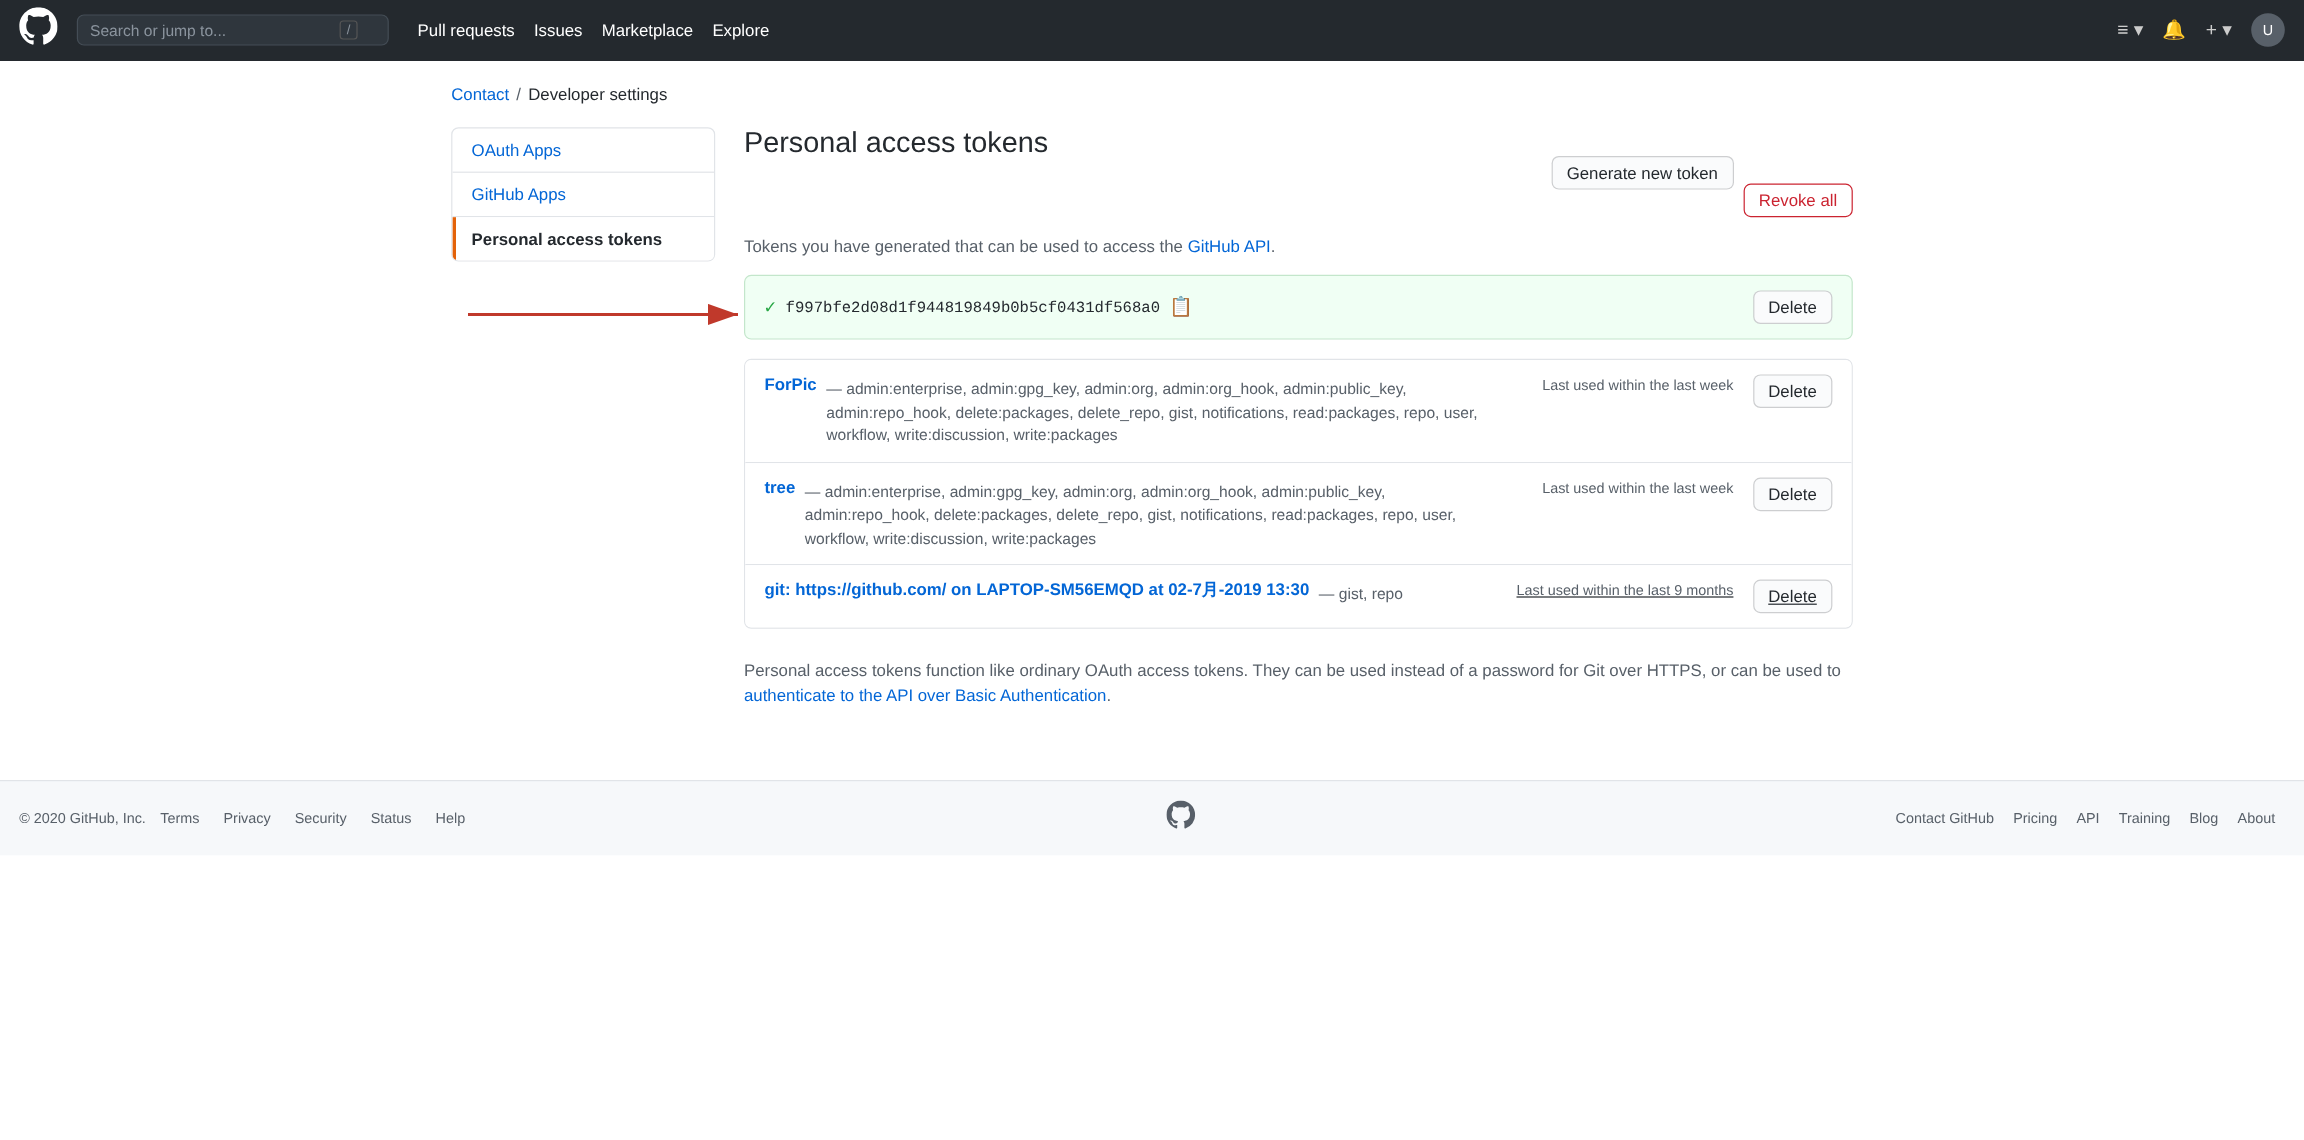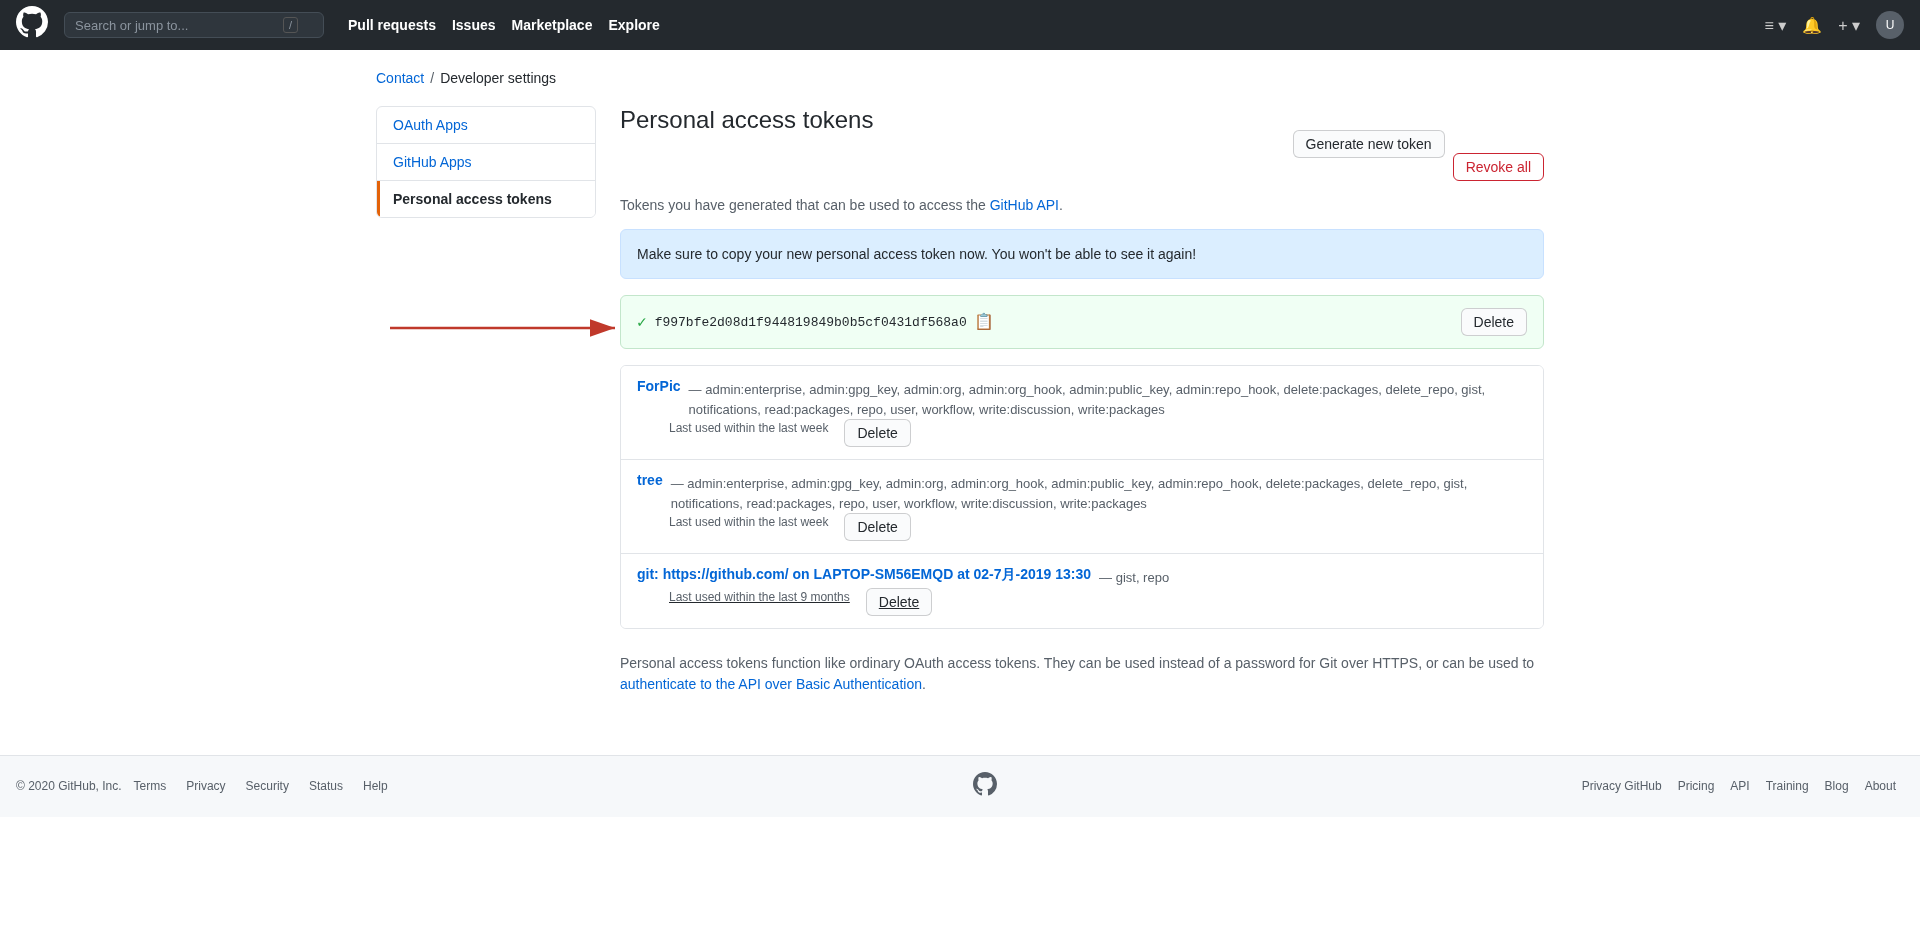--- a/index.html
+++ b/index.html
@@ -24,21 +24,21 @@
       padding: 4px 10px; width: 260px;
     }
     .navbar-search input {
       background: transparent; border: none; outline: none; color: #c9d1d9; font-size: 13px; width: 200px;
     }
     .navbar-search input::placeholder { color: #8b949e; }
     .navbar-search-slash {
       border: 1px solid #555; color: #8b949e; border-radius: 3px; font-size: 11px; padding: 1px 5px;
     }
     .navbar-links { display: flex; gap: 16px; margin-left: 8px; }
-    .navbar-links a { color: #fff; text-decoration: none; font-size: 14px; font-weight: 700; }
+    .navbar-links a { color: #fff; text-decoration: none; font-size: 14px; font-weight: 400; }
     .navbar-right { margin-left: auto; display: flex; align-items: center; gap: 16px; }
     .navbar-icon { color: #ccc; font-size: 16px; cursor: pointer; }
     .navbar-avatar { width: 28px; height: 28px; border-radius: 50%; background: #586069; cursor: pointer; display: flex; align-items: center; justify-content: center; color: #fff; font-size: 12px; }
 
     
     .breadcrumb {
       margin-top: 50px;
       padding: 20px 0 10px 0;
       display: flex;
       align-items: center;
@@ -153,21 +153,20 @@
     .token-check { color: #28a745; font-size: 16px; }
     .token-copy { color: #0366d6; cursor: pointer; font-size: 16px; }
 
     
     .token-list { border: 1px solid #e1e4e8; border-radius: 6px; overflow: hidden; }
     .token-item {
       display: flex; align-items: flex-start; justify-content: space-between;
       padding: 12px 16px;
       border-bottom: 1px solid #e1e4e8;
       background: #fff;
-      flex-direction: column;
     }
     .token-item:last-child { border-bottom: none; }
     .token-item-info { flex: 1; }
     .token-name { color: #0366d6; font-weight: 600; font-size: 14px; }
     .token-scopes { color: #586069; font-size: 13px; margin-top: 2px; line-height: 1.5; }
     .token-meta { color: #586069; font-size: 12px; white-space: nowrap; margin-left: 16px; margin-top: 2px; }
 
     
     .footer-note {
       margin-top: 24px;
@@ -246,23 +245,20 @@
       <div class="header-buttons">
         <button class="btn btn-default">Generate new token</button>
         <button class="btn btn-danger-outline">Revoke all</button>
       </div>
     </div>
 
     <p class="subtitle">
       <span>Tokens you have generated that can be used to access the </span><a>GitHub API</a><span>.</span>
     </p>
 
-    <div class="alert-info">
-      <span>Make sure to copy your new personal access token now. You won't be able to see it again!</span>
-    </div>
 
     <div style="position:relative;">
 
       <svg style="position:absolute; top:8px; left:-230px; width:240px; height:50px; overflow:visible;" viewBox="0 0 240 50">
         <defs>
           <marker id="arrowhead" markerWidth="10" markerHeight="7" refX="10" refY="3.5" orient="auto">
             <polygon points="0 0, 10 3.5, 0 7" fill="#c0392b"></polygon>
           </marker>
         </defs>
         <line x1="0" y1="25" x2="225" y2="25" stroke="#c0392b" stroke-width="2.5" marker-end="url(#arrowhead)"></line>
@@ -343,20 +339,20 @@
     <a>Help</a>
   </div>
   <div class="footer-center">
     <span class="footer-github-logo">
       <svg width="24" height="24" viewBox="0 0 16 16" fill="#586069">
         <path fill-rule="evenodd" d="M8 0C3.58 0 0 3.58 0 8c0 3.54 2.29 6.53 5.47 7.59.4.07.55-.17.55-.38 0-.19-.01-.82-.01-1.49-2.01.37-2.53-.49-2.69-.94-.09-.23-.48-.94-.82-1.13-.28-.15-.68-.52-.01-.53.63-.01 1.08.58 1.23.82.72 1.21 1.87.87 2.33.66.07-.52.28-.87.51-1.07-1.78-.2-3.64-.89-3.64-3.95 0-.87.31-1.59.82-2.15-.08-.2-.36-1.02.08-2.12 0 0 .67-.21 2.2.82.64-.18 1.32-.27 2-.27.68 0 1.36.09 2 .27 1.53-1.04 2.2-.82 2.2-.82.44 1.1.16 1.92.08 2.12.51.56.82 1.27.82 2.15 0 3.07-1.87 3.75-3.65 3.95.29.25.54.73.54 1.48 0 1.07-.01 1.93-.01 2.2 0 .21.15.46.55.38A8.013 8.013 0 0016 8c0-4.42-3.58-8-8-8z"></path>
       </svg>
     </span>
   </div>
   <div class="footer-right">
-    <a>Privacy GitHub</a>
+    <a>Contact GitHub</a>
     <a>Pricing</a>
     <a>API</a>
     <a>Training</a>
     <a>Blog</a>
     <a>About</a>
   </div>
 </footer>
 
 </body></html>

